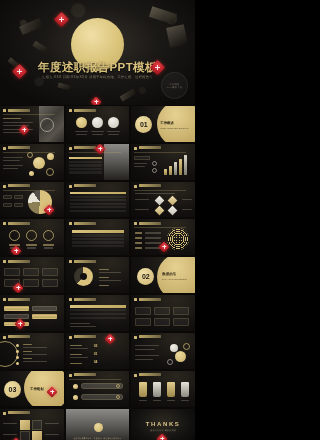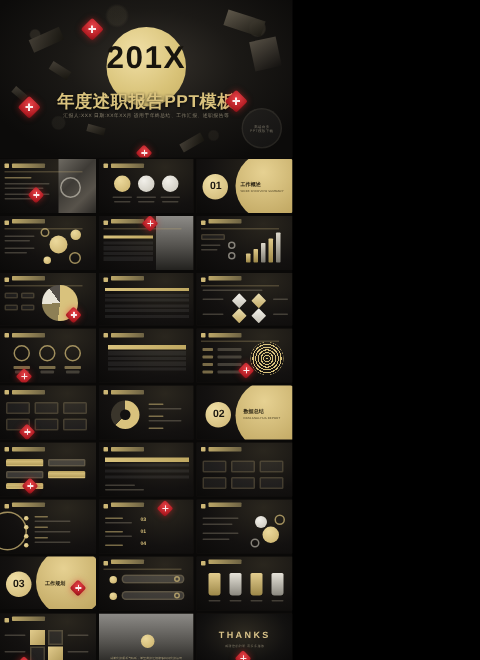--- a/index.html
+++ b/index.html
@@ -185,21 +185,20 @@
   <div class="hero">
     <div class="hero-grain"></div>
     <div class="hero-shard s1"></div>
     <div class="hero-shard s2"></div>
     <div class="hero-shard s3"></div>
     <div class="hero-shard s4"></div>
     <div class="hero-shard s5"></div>
     <div class="hero-shard s6"></div>
     <div class="hero-shard s7"></div>
     <div class="hero-disc"></div>
-    <div class="hero-year">201X</div>
     <div class="hero-title">年度述职报告PPT模板</div>
     <div class="hero-sub">汇报人:XXX  日期:XX年XX月  适用于年终总结、工作汇报、述职报告等</div>
     <div class="hero-stamp">
       <span>高端商务</span>
       <span>PPT模板下载</span>
     </div>
     <div class="wm" style="left:56px; top:14px;"></div>
     <div class="wm" style="left:14px; top:66px;"></div>
     <div class="wm" style="left:152px; top:62px;"></div>
     <div class="wm sm" style="left:92px; top:98px;"></div>

